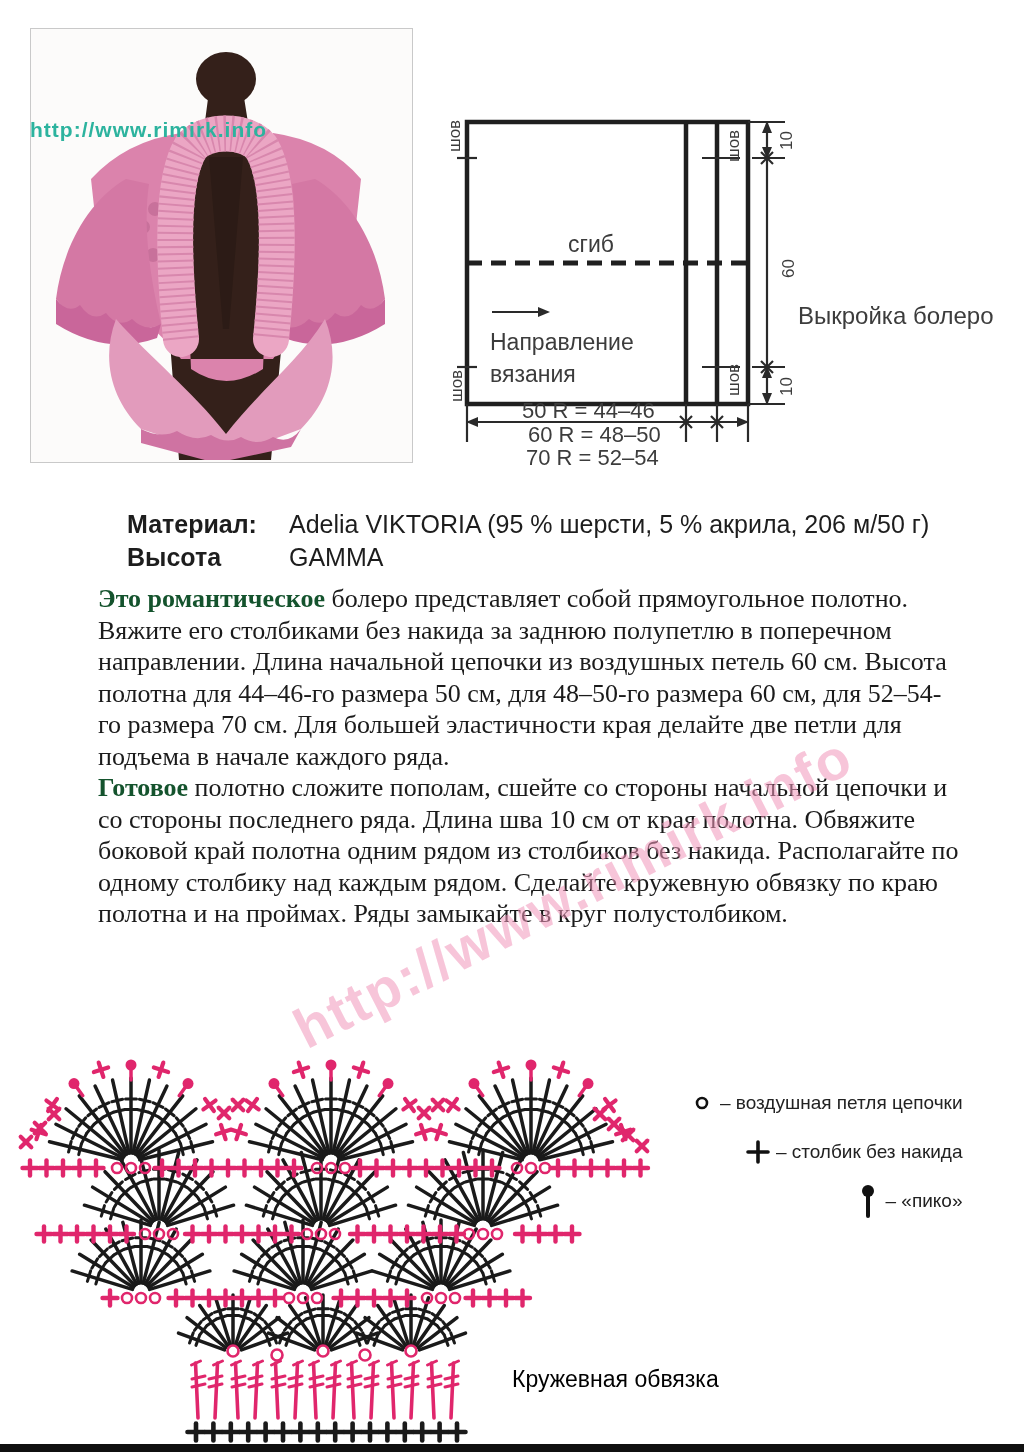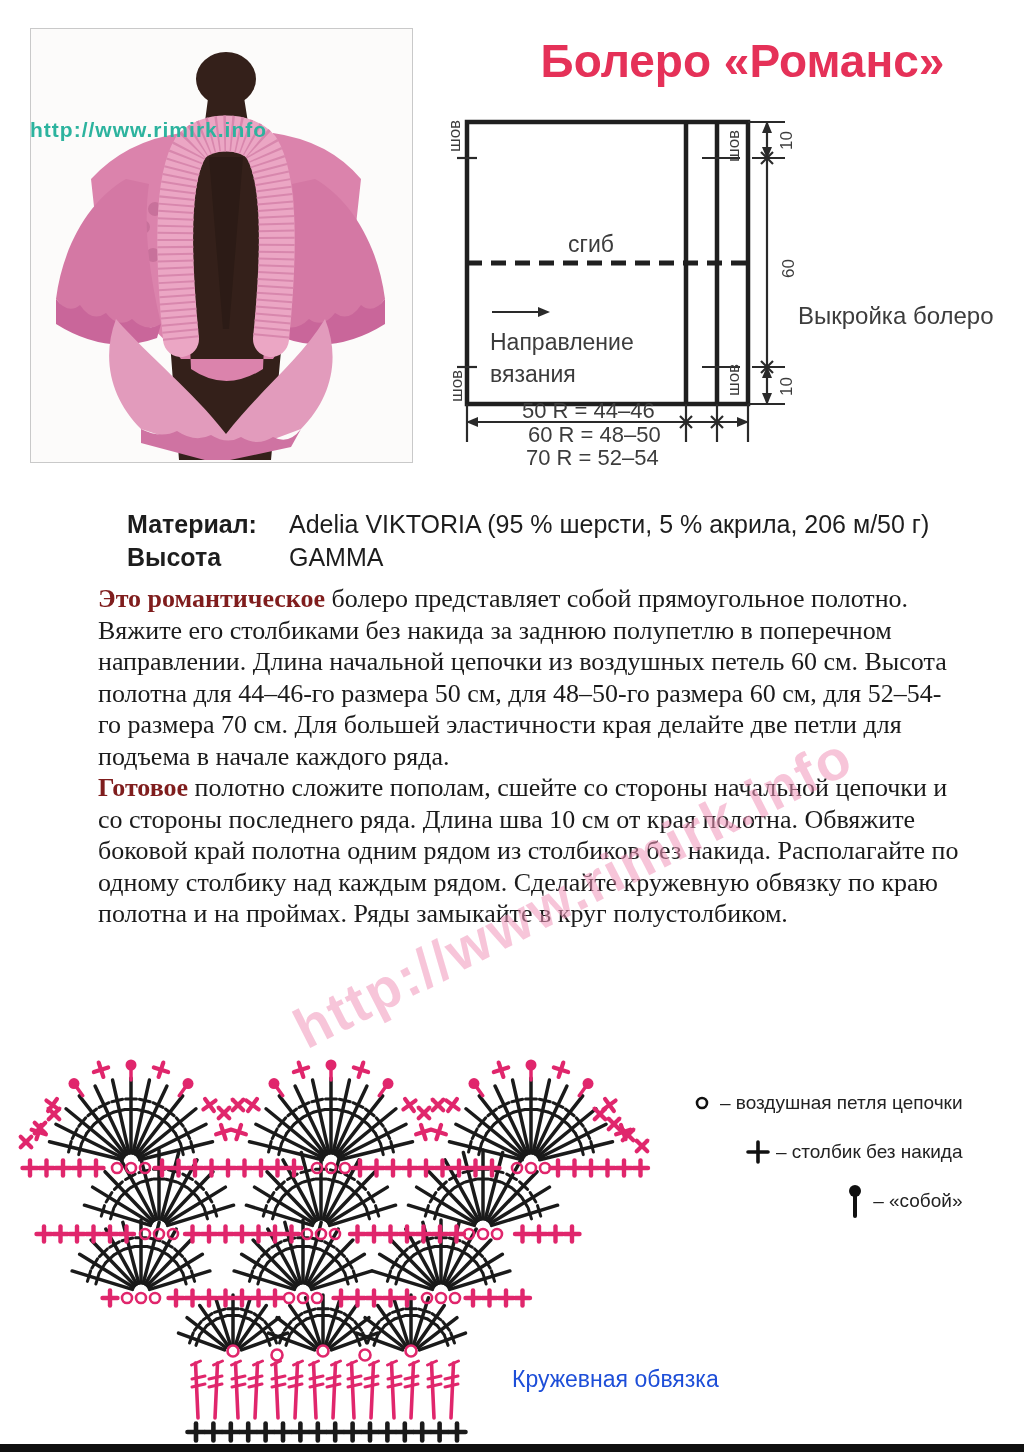--- a/index.html
+++ b/index.html
@@ -18,33 +18,33 @@
   .diagram{position:absolute;left:440px;top:100px;width:590px;height:380px;}
   .diagram text{font-family:"Liberation Sans",sans-serif;fill:#3c3c3c;}
   
   .materials{position:absolute;left:98px;top:508px;font-size:25px;color:#1d1d1d;line-height:33px;}
   .materials .row{display:flex;}
   .materials .lab{width:162px;font-weight:bold;margin-left:29px;}
   
   .bodytext{position:absolute;left:98px;top:583px;width:866px;
             font-family:"Liberation Serif",serif;font-size:26px;line-height:31.5px;color:#1b1b1b;}
   .bodytext p{margin:0;}
-  .lead{color:#7f1d1d;font-weight:bold;}
+  .lead{color:#14532d;font-weight:bold;}
   
   .watermark{position:absolute;left:298px;top:1000px;width:780px;pointer-events:none;
              transform:rotate(-27deg);transform-origin:0 50%;
              font-size:56px;font-weight:bold;letter-spacing:2px;color:rgba(240,150,185,0.55);}
   
   .chart{position:absolute;left:16px;top:1056px;width:660px;height:392px;}
   
   .legend{position:absolute;left:684px;top:1078px;}
   .legend .item{display:flex;align-items:center;height:49px;font-size:19px;color:#222;justify-content:flex-end;}
   .legend .sym{width:36px;display:flex;justify-content:center;align-items:center;}
   
-  .chart-caption{position:absolute;left:512px;top:1366px;font-size:23px;color:#1d4ed8;}
+  .chart-caption{position:absolute;left:512px;top:1366px;font-size:23px;color:#000000;}
   .bottom-bar{position:absolute;left:0;top:1444px;width:1024px;height:8px;background:#101010;}
 </style>
 </head>
 <body>
 
 <div class="page">
 
   <div class="photo">
     <svg width="379" height="431" viewBox="0 0 379 431">
 
@@ -86,21 +86,20 @@
       <path d="M110,400 q20,10 36,2 q18,12 34,4 q16,10 30,2 q16,10 32,0 q16,8 28,-8 l-10,18 -75,16 -75,-20 Z" fill="#cf73a2"></path>
 
       <path d="M150,310 C142,230 140,150 160,118 C175,100 215,100 230,118 C250,150 248,230 240,310" fill="none" stroke="#eba6c4" stroke-width="36" stroke-linecap="round"></path>
       <path d="M150,310 C142,230 140,150 160,118 C175,100 215,100 230,118 C250,150 248,230 240,310" fill="none" stroke="#d887ad" stroke-width="36" stroke-dasharray="2 5"></path>
 
       <path d="M178,128 L212,128 L198,300 L192,300 Z" fill="#2c1b16"></path>
     </svg>
   </div>
   <div class="photo-watermark">http://www.rimirk.info</div>
 
-  <div class="title">Болеро «Романс»</div>
 
   <div class="diagram">
     <svg width="590" height="380" viewBox="0 0 590 380">
       <g stroke="#1f1f1f" stroke-width="4.5" fill="none">
         <rect x="27" y="22" width="281" height="282"></rect>
         <line x1="246" y1="22" x2="246" y2="304"></line>
         <line x1="277" y1="22" x2="277" y2="304"></line>
       </g>
       <line x1="27" y1="163" x2="308" y2="163" stroke="#1f1f1f" stroke-width="5" stroke-dasharray="15 9"></line>
       <g stroke="#2a2a2a" stroke-width="2.2">
@@ -1159,20 +1158,20 @@
       </span>
       <span>– столбик без накида</span>
     </div>
     <div class="item">
       <span class="sym">
         <svg width="28" height="36">
             <line x1="14" y1="10" x2="14" y2="33" stroke="#111" stroke-width="4" stroke-linecap="round"></line>
           <circle cx="14" cy="8" r="6" fill="#111"></circle>
           </svg>
       </span>
-      <span>– «собой»</span>
+      <span>– «пико»</span>
     </div>
   </div>
 
   <div class="chart-caption">Кружевная обвязка</div>
 
   <div class="bottom-bar"></div>
 </div>
 
 </body></html>

